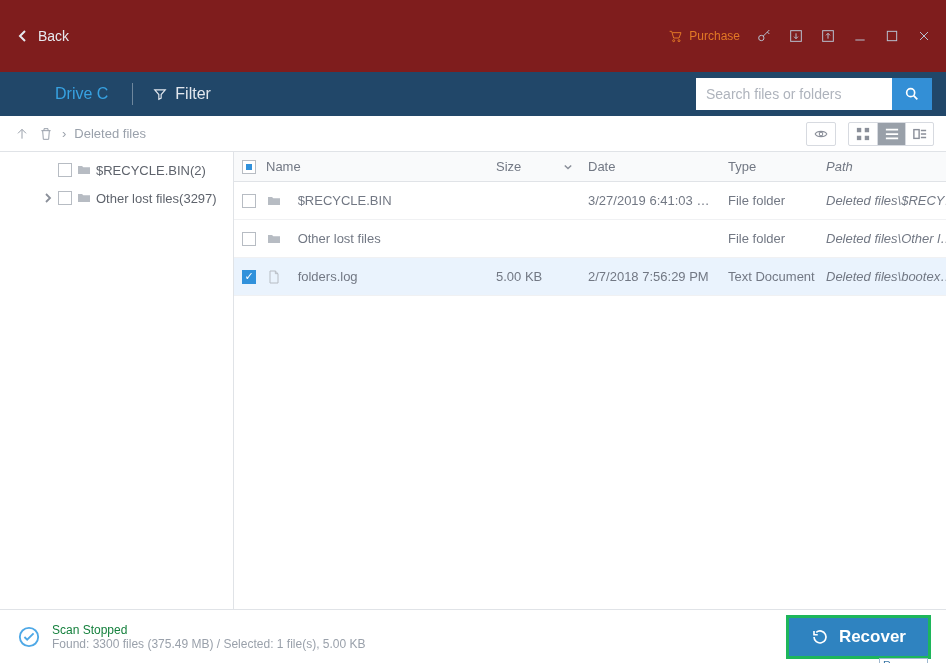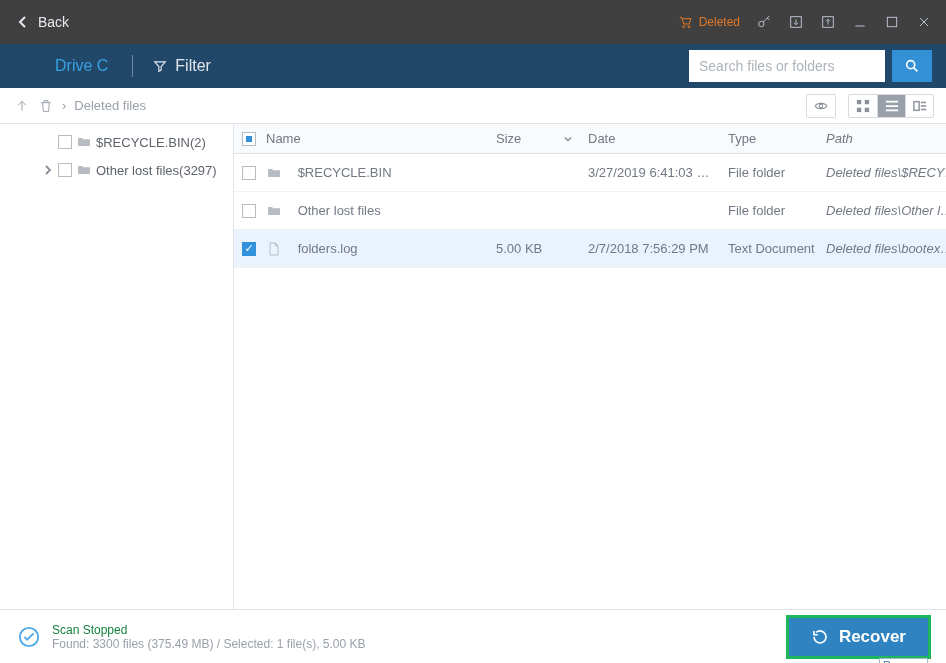--- a/index.html
+++ b/index.html
@@ -1,33 +1,33 @@
 <!DOCTYPE html>
 <html><head>
   <meta charset="utf-8">
   <style>
     * { margin: 0; padding: 0; box-sizing: border-box; font-family: -apple-system, "Segoe UI", Arial, sans-serif; }
     body { width: 946px; height: 663px; background: #fff; display: flex; flex-direction: column; overflow: hidden; }
 
     
-    .title-bar { height: 44px; background: #404040; display: flex; align-items: center; justify-content: space-between; padding: 0 14px 0 18px; color: #e6e9ef; }
+    .title-bar { height: 72px; background: #7f1d1d; display: flex; align-items: center; justify-content: space-between; padding: 0 14px 0 18px; color: #e6e9ef; }
     .title-left { display: flex; align-items: center; gap: 10px; }
     .back-btn { display: flex; align-items: center; gap: 10px; color: #e6e9ef; font-size: 14px; cursor: pointer; user-select: none; }
     .title-right { display: flex; align-items: center; gap: 16px; }
     .purchase { display: flex; align-items: center; gap: 6px; color: #e27826; font-size: 12px; cursor: pointer; }
     .title-icon { width: 16px; height: 16px; stroke: #b8c0cf; stroke-width: 1.5; fill: none; cursor: pointer; }
     .title-icon-purchase { stroke: #e27826; }
 
     
     .header-row { height: 44px; background: #214769; display: flex; align-items: center; padding: 0 14px; gap: 20px; justify-content: space-between; }
     .header-left { display: flex; align-items: center; gap: 20px; margin-left: 37px; }
     .tab-label { color: #37a2e2; font-size: 16px; padding: 0 4px; cursor: pointer; }
     .vert-sep { width: 1px; height: 22px; background: rgba(255,255,255,0.35); }
     .filter-btn { display: flex; align-items: center; gap: 8px; color: #e2e7ee; font-size: 16px; cursor: pointer; }
-    .search-wrap { display: flex; align-items: flex-start; gap: 7px; }
+    .search-wrap { display: flex; align-items: flex-start; }
     .search-input { width: 196px; height: 32px; border: none; padding: 0 10px; font-size: 14px; color: #666; }
     .search-input::placeholder { color: #aeb3bc; }
     .search-btn { width: 40px; height: 32px; background: #338fd6; display: flex; align-items: center; justify-content: center; cursor: pointer; }
 
     
     .crumb-row { height: 36px; border-bottom: 1px solid #e0e3e7; display: flex; align-items: center; padding: 0 12px 0 14px; justify-content: space-between; }
     .crumb-left { display: flex; align-items: center; gap: 8px; color: #9aa1ab; font-size: 13px; }
     .crumb-icon { width: 16px; height: 16px; stroke: #9aa1ab; stroke-width: 1.5; fill: none; }
     .view-group { display: flex; align-items: center; gap: 12px; }
     .view-group .seg { display: flex; border: 1px solid #d7dae0; border-radius: 2px; height: 24px; }
@@ -89,21 +89,21 @@
       <span>Back</span>
     </div>
   </div>
   <div class="title-right">
     <div class="purchase">
       <svg class="title-icon title-icon-purchase" viewBox="0 0 24 24">
           <path d="M4 5h3l3 10h8l3-8H8"></path>
           <circle cx="10" cy="19" r="1.5"></circle>
           <circle cx="18" cy="19" r="1.5"></circle>
         </svg>
-      <span>Deleted</span>
+      <span>Purchase</span>
     </div>
     <svg class="title-icon" viewBox="0 0 24 24">
         <circle cx="8" cy="15" r="4"></circle>
         <path d="M11 12 L20 3"></path>
         <path d="M17 6 L20 9"></path>
       </svg>
     <svg class="title-icon" viewBox="0 0 24 24">
         <rect x="4" y="4" width="16" height="16"></rect>
         <path d="M12 8 v8"></path>
         <path d="M9 13 l3 3 3-3"></path>

